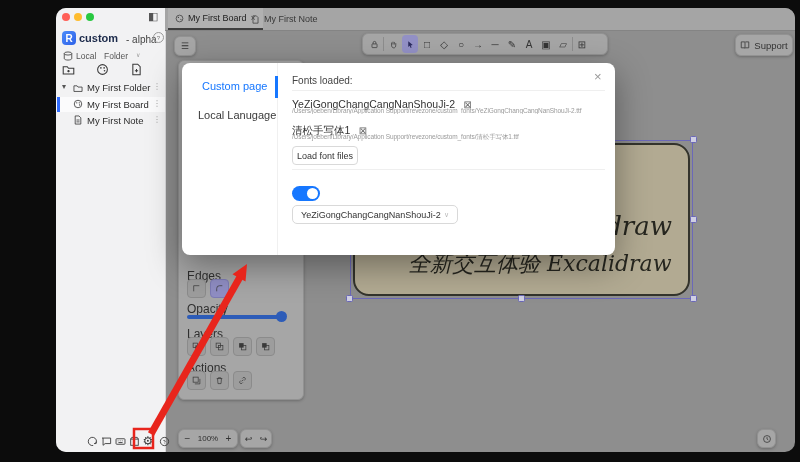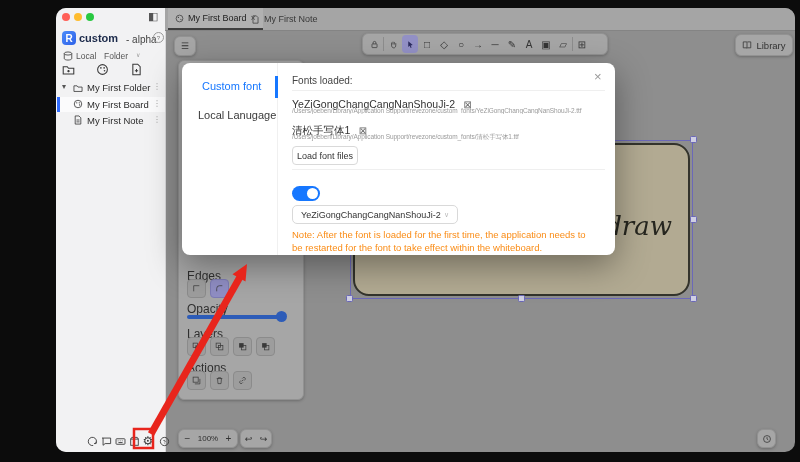--- a/index.html
+++ b/index.html
@@ -123,20 +123,21 @@
       <svg width="9" height="9" viewBox="0 0 16 16">
           <path class="ic" d="M3.5 1.5h6l3 3v10h-9z"></path>
         </svg>
       <span>My First Note</span>
     </div>
   </div>
 
   <div class="ab selrect"></div>
   <div class="ab tanbox">
     <div class="ab hand-text" style="right:16px;top:66px;font-size:26px">Excalidraw</div>
+    <div class="ab hand-text" style="left:53px;top:104px;font-size:22px">全新交互体验 Excalidraw</div>
   </div>
   <div class="ab handle" style="left:290px;top:128px"></div>
   <div class="ab handle" style="left:462px;top:128px"></div>
   <div class="ab handle" style="left:634px;top:128px"></div>
   <div class="ab handle" style="left:634px;top:208px"></div>
   <div class="ab handle" style="left:634px;top:287px"></div>
   <div class="ab handle" style="left:462px;top:287px"></div>
   <div class="ab handle" style="left:290px;top:287px"></div>
   <div class="ab handle" style="left:290px;top:208px"></div>
 
@@ -171,21 +172,21 @@
     <div class="tbtn">▱</div>
     <div style="width:1px;height:14px;background:#8d8d8d"></div>
     <div class="tbtn">⊞</div>
   </div>
 
   <div class="ab island" style="left:679px;top:26px;width:56px;height:20px;display:flex;align-items:center;justify-content:center;gap:4px;font-size:9.5px;color:#333">
     <svg width="10" height="10" viewBox="0 0 16 16">
         <path class="ic" d="M2 3h5a1.5 1.5 0 0 1 1 .6A1.5 1.5 0 0 1 9 3h5v9.5H9a1.5 1.5 0 0 0-1 .6 1.5 1.5 0 0 0-1-.6H2z"></path>
         <path class="ic" d="M8 3.6v9.5"></path>
       </svg>
-    <span>Library</span>
+    <span>Support</span>
   </div>
 
   <div class="ab island" style="left:122px;top:52px;width:124px;height:338px">
     <div class="ab plabel" style="left:8px;top:208px">Edges</div>
     <div class="ab pbtn" style="left:8px;top:218px">
         <svg width="9" height="9" viewBox="0 0 16 16">
           <path class="ic" d="M3 13V3h10"></path>
         </svg>
       </div>
     <div class="ab pbtn active" style="left:31px;top:218px">
@@ -285,21 +286,21 @@
 
   <div class="ab island" style="left:701px;top:421px;width:17px;height:17px;display:flex;align-items:center;justify-content:center">
     <svg width="10" height="10" viewBox="0 0 16 16">
         <circle class="ic" cx="8" cy="8" r="5.5"></circle>
         <path class="ic" d="M8 5v3l2 1.5"></path>
       </svg>
   </div>
 
   <div class="ab modal">
     <div class="ab" style="left:95px;top:0;width:1px;height:192px;background:#f0f0f0"></div>
-    <div class="ab navactive" style="left:20px;top:17px">Custom font</div>
+    <div class="ab navactive" style="left:20px;top:17px">Custom page</div>
     <div class="ab" style="left:93px;top:13px;width:3px;height:22px;background:#1677ff"></div>
     <div class="ab navitem" style="left:16px;top:46px">Local Lanugage</div>
     <div class="ab" style="left:412px;top:6px;font-size:13px;color:#999">×</div>
 
     <div class="ab" style="left:110px;top:12px;font-size:10px;color:#444">Fonts loaded:</div>
     <div class="ab hline" style="left:110px;top:27px;width:313px"></div>
 
     <div class="ab" style="left:110px;top:31px">
       <span class="mname">YeZiGongChangCangNanShouJi-2</span>
       <span style="font-size:10px;color:#666;margin-left:4px">⊠</span>
@@ -315,21 +316,20 @@
     <div class="ab obtn" style="left:110px;top:83px;width:64px;height:17px">Load font files</div>
     <div class="ab hline" style="left:110px;top:106px;width:313px"></div>
 
     <div class="ab" style="left:110px;top:123px;width:28px;height:15px;border-radius:8px;background:#1677ff">
       <div class="ab" style="right:2px;top:2px;width:11px;height:11px;border-radius:50%;background:#fff"></div>
     </div>
     <div class="ab obtn" style="left:110px;top:142px;width:166px;height:19px;border-radius:5px;justify-content:flex-start;padding-left:8px;box-sizing:border-box">
       <span style="font-size:9px;color:#333">YeZiGongChangCangNanShouJi-2</span>
       <span class="ab" style="right:8px;top:5px;font-size:7px;color:#bbb">∨</span>
     </div>
-    <div class="ab note" style="left:110px;top:166px">Note: After the font is loaded for the first time, the application needs to be restarted for the font to take effect within the whiteboard.</div>
   </div>
 
 </div>
 
 <svg class="ab" style="left:0;top:0;z-index:60;pointer-events:none" width="800" height="462" viewBox="0 0 800 462">
   <rect x="134" y="429" width="19" height="19" fill="none" stroke="#e8251c" stroke-width="2.5"></rect>
   <line x1="151" y1="434" x2="240" y2="277" stroke="#e8251c" stroke-width="7"></line>
   <polygon points="247,264 245.5,281.6 232.5,274.2" fill="#e8251c"></polygon>
 </svg>
 

